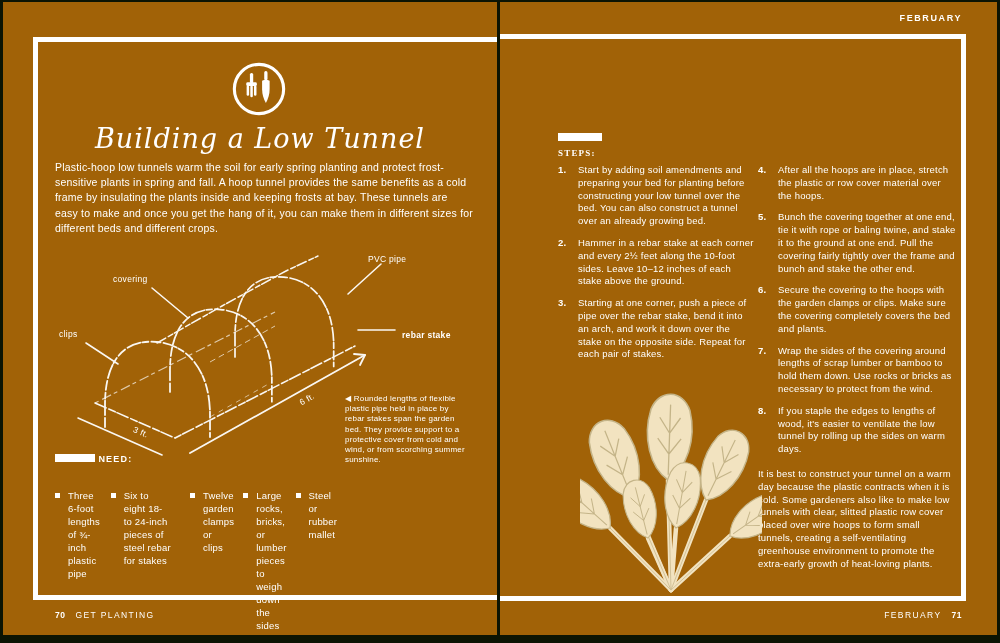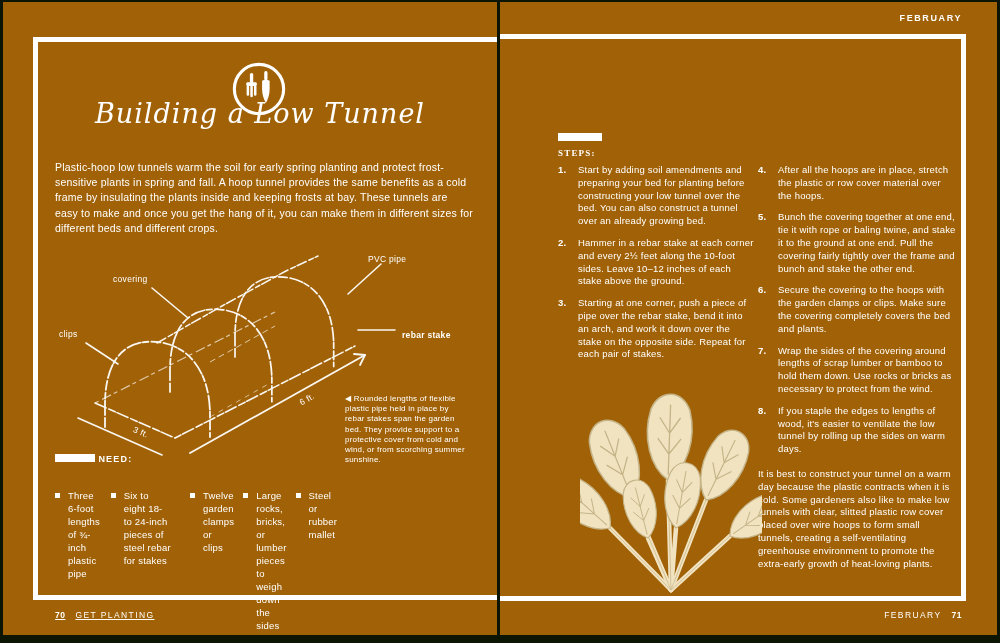--- a/index.html
+++ b/index.html
@@ -7,21 +7,21 @@
           font-family:"Liberation Sans",sans-serif;color:#fff;}
   .page{position:absolute;top:2px;height:633px;background:#a16207;}
   .page-left{left:3px;width:494px;}
   .page-right{left:500px;width:497px;}
   .frame{position:absolute;border:0 solid #fff;pointer-events:none;}
   .frame-left{top:35px;left:30px;right:0;bottom:35px;border-top-width:5px;border-left-width:5px;border-bottom-width:5px;}
   .frame-right{top:32px;right:31px;left:0;bottom:34px;border-top-width:5px;border-right-width:5px;border-bottom-width:5px;}
 
   .tools-icon{position:absolute;left:227px;top:58px;width:58px;height:58px;}
 
-  .title{position:absolute;left:30px;right:10px;top:96px;margin:0;text-align:center;
+  .title{position:absolute;left:30px;right:10px;top:121px;margin:0;text-align:center;
          font-family:"DejaVu Serif","Liberation Serif",serif;font-style:italic;font-weight:400;
          font-size:27px;letter-spacing:1px;}
   .intro{position:absolute;left:52px;top:158px;width:418px;margin:0;
          font-size:10.5px;line-height:15.2px;letter-spacing:.2px;}
 
   .diagram-svg{position:absolute;left:47px;top:240px;width:400px;height:215px;}
   .diag-label{position:absolute;font-size:8.5px;letter-spacing:.3px;white-space:nowrap;}
   .caption{position:absolute;left:342px;top:392px;width:125px;font-size:8px;line-height:10.2px;letter-spacing:.2px;}
 
   .rule-bar{position:absolute;width:40px;height:8px;background:#fff;}
@@ -29,21 +29,21 @@
 
   .need-columns{position:absolute;left:52px;top:487px;width:410px;display:flex;gap:17px;}
   .need-col{display:flex;flex-direction:row;gap:9px;}
   .need-col-1{width:118px;}
   .need-col-2{width:128px;}
   .need-col-3{width:130px;}
   .need-item{display:flex;font-size:9.5px;line-height:13px;letter-spacing:.2px;}
   .sq-bullet{flex:0 0 5px;width:5px;height:5px;background:#fff;margin:3.5px 8px 0 0;}
 
   .footer{position:absolute;top:608px;font-size:8.5px;letter-spacing:1.4px;}
-  .footer-left{left:52px;text-decoration:underline;}
+  .footer-left{left:52px;}
   .footer-right{right:35px;text-align:center;}
   .pgnum{font-weight:bold;letter-spacing:.5px;}
   .footer-sep{display:inline-block;width:10px;}
 
   .running-head{position:absolute;top:11px;right:35px;font-size:9px;font-weight:bold;letter-spacing:1.6px;}
 
   .steps-col{position:absolute;top:162px;width:198px;display:flex;flex-direction:column;gap:9px;}
   .steps-col-1{left:58px;}
   .steps-col-2{left:258px;}
   .step{display:flex;font-size:9.5px;line-height:12.8px;letter-spacing:.2px;}

